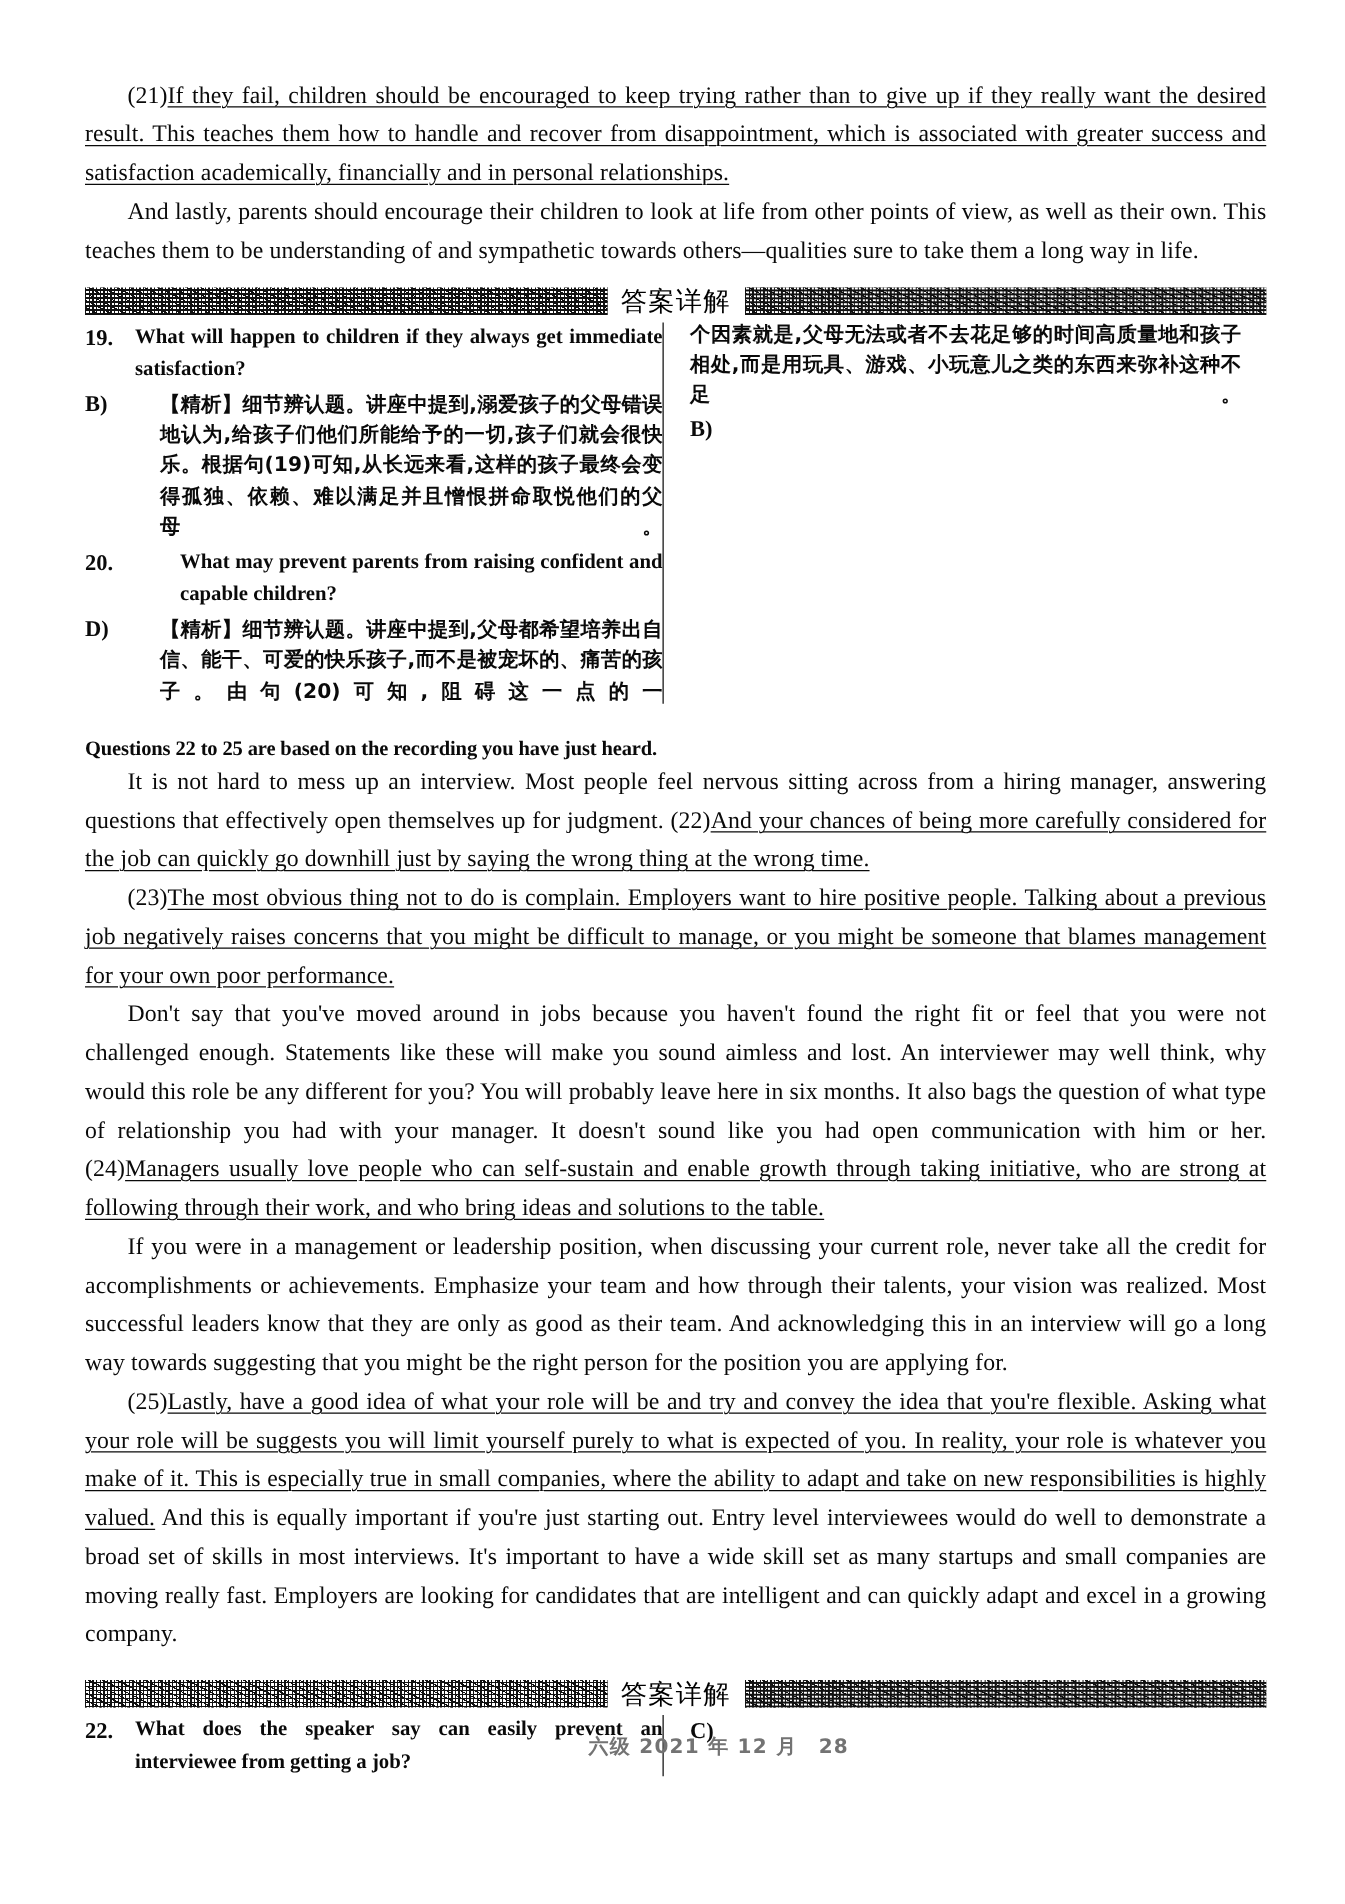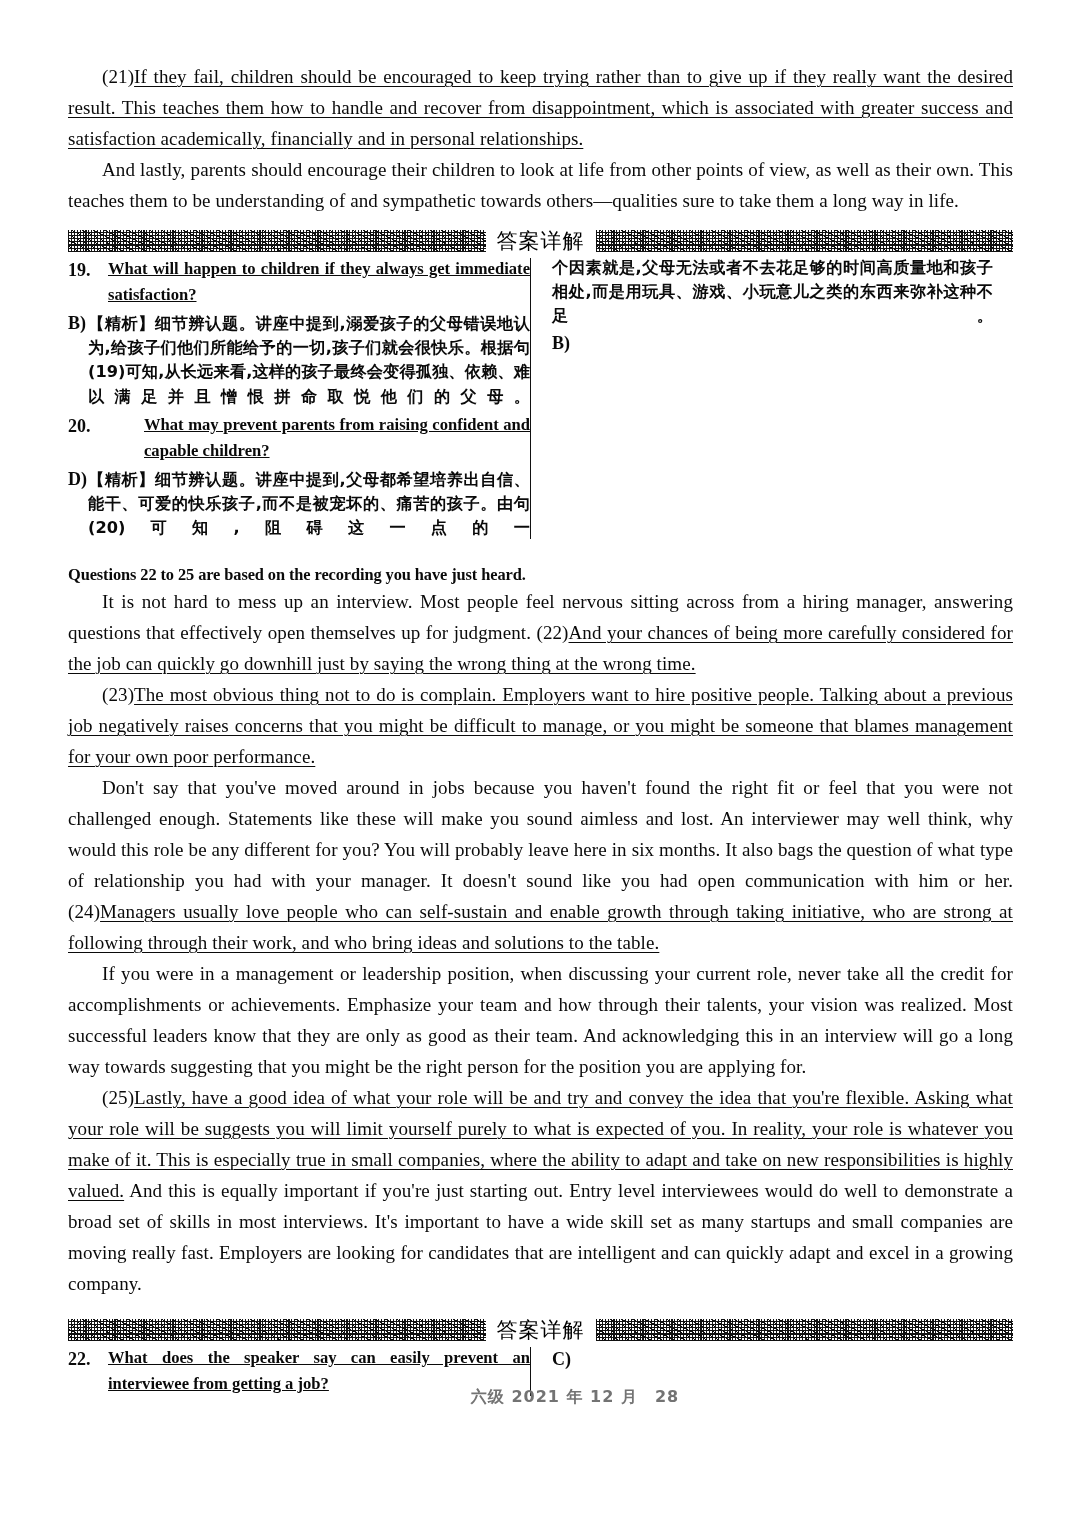--- a/index.html
+++ b/index.html
@@ -112,30 +112,29 @@
     flex: 0 0 auto;
     font-weight: bold;
     width: 40px;
     font-size: 18px;
   }
   .qline .qtext {
     flex: 1 1 auto;
     font-weight: bold;
     text-align: justify;
     text-align-last: left;
-    text-decoration: underline;
   }
   .cn-block {
     font-family: "DejaVu Sans", "Liberation Sans", sans-serif;
     font-weight: bold;
     font-size: 16.2px;
     line-height: 1.5;
     text-align: justify;
     text-align-last: justify;
-    margin-left: 20px;
+    margin-left: 60px;
   }
   .cn-block.tail { text-align-last: left; }
 
   
   .footer {
     position: absolute;
     top: 1387px;
     left: 0;
     width: 1076px;
     text-align: center;

